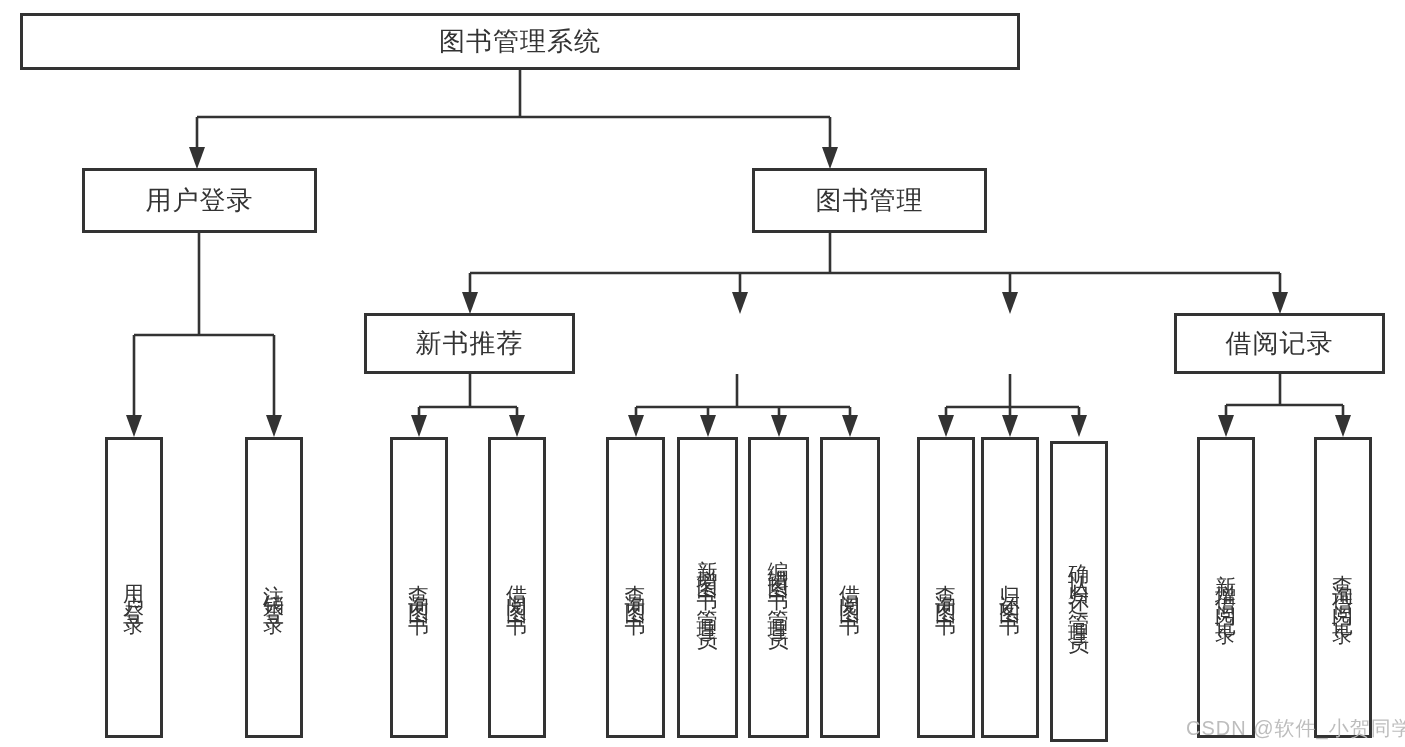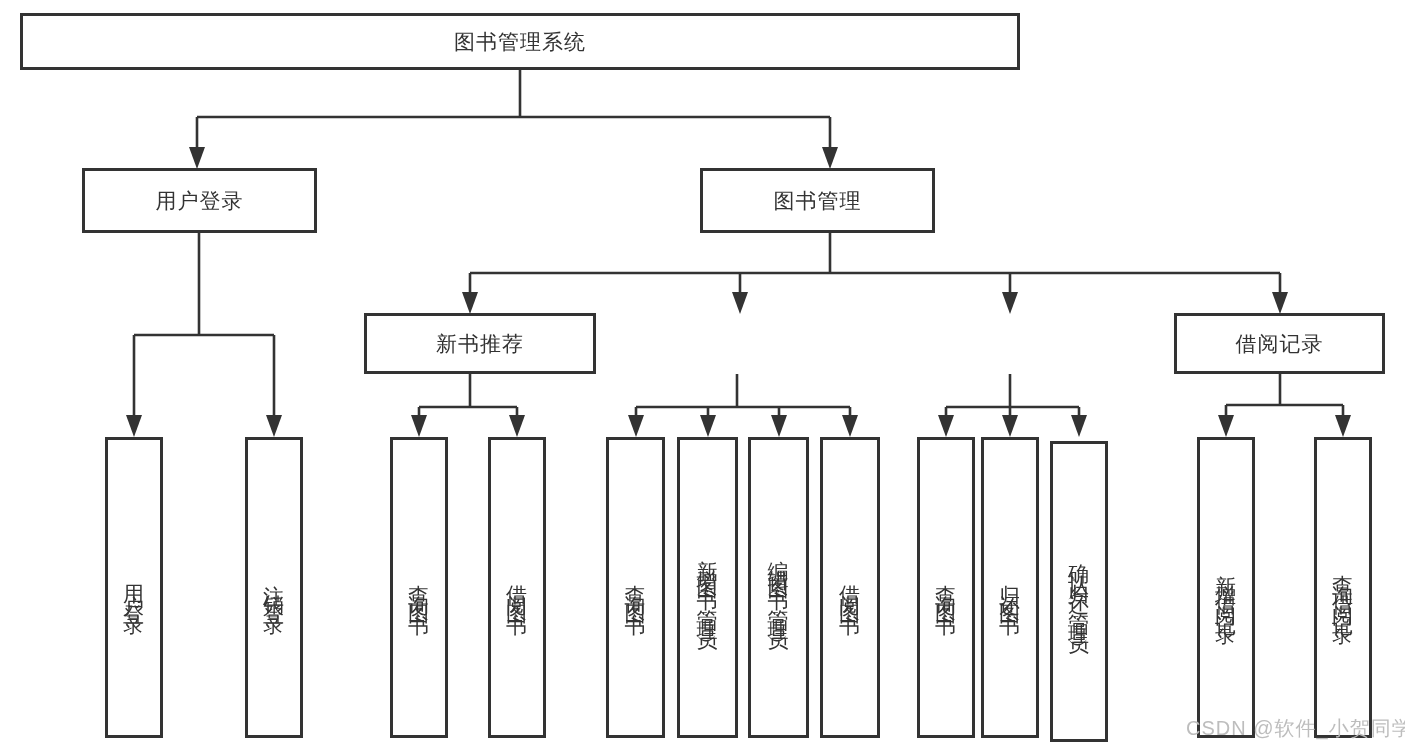--- a/index.html
+++ b/index.html
@@ -24,21 +24,21 @@
   .node {
     position: absolute;
     background: #ffffff;
     border: 3px solid #333333;
     display: flex;
     align-items: center;
     justify-content: center;
     box-sizing: border-box;
     color: #333333;
   }
-  .node.h-label { font-size: 21px; letter-spacing: 1px; text-align: center; }
+  .node.h-label { font-size: 26px; letter-spacing: 1px; text-align: center; }
   .leaf span {
     writing-mode: vertical-lr;
     text-orientation: upright;
     font-size: 21px;
     letter-spacing: 10px;
     line-height: 1;
     color: #333333;
     white-space: nowrap;
   }
   #watermark {
@@ -130,25 +130,25 @@
     </g>
   </svg>
 
   <div class="node h-label" style="left:20px; top:13px; width:1000px; height:57px;">
     <span>图书管理系统</span>
   </div>
 
   <div class="node h-label" style="left:82px; top:168px; width:235px; height:65px;">
     <span>用户登录</span>
   </div>
-  <div class="node h-label" style="left:700px; top:168px; width:235px; height:65px;">
+  <div class="node h-label" style="left:752px; top:168px; width:235px; height:65px;">
     <span>图书管理</span>
   </div>
 
-  <div class="node h-label" style="left:364px; top:313px; width:232px; height:61px;">
+  <div class="node h-label" style="left:364px; top:313px; width:211px; height:61px;">
     <span>新书推荐</span>
   </div>
   <div class="node h-label" style="left:1174px; top:313px; width:211px; height:61px;">
     <span>借阅记录</span>
   </div>
 
   <div class="node leaf" style="left:105px; top:437px; width:58px; height:301px;">
     <span>用户登录</span>
   </div>
   <div class="node leaf" style="left:245px; top:437px; width:58px; height:301px;">

